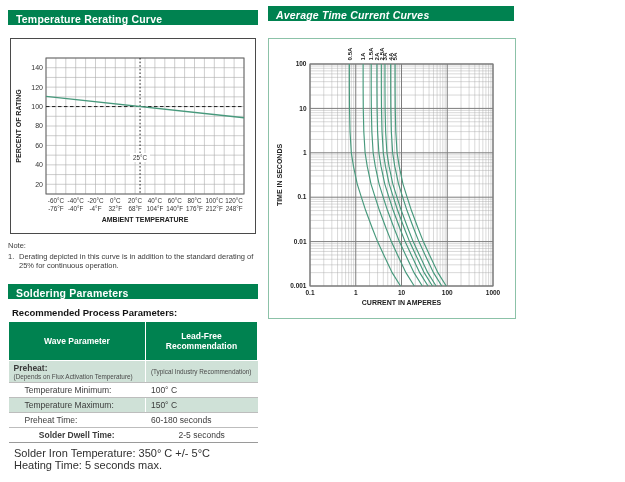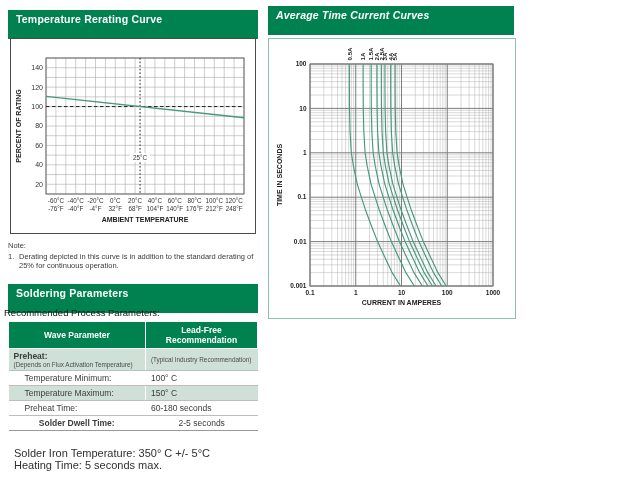--- a/index.html
+++ b/index.html
@@ -1,36 +1,36 @@
 <!DOCTYPE html>
 <html><head>
 <meta charset="utf-8">
 <style>
   html,body{margin:0;padding:0;background:#fff;}
   .page{position:relative;width:625px;height:482px;background:#ffffff;
         font-family:"Liberation Sans",sans-serif;overflow:hidden;color:#3b3b3b;}
-  .bar{position:absolute;height:29px;background:#008250;color:#ffffff;
+  .bar{position:absolute;height:15px;background:#008250;color:#ffffff;
        font-weight:bold;font-size:10.5px;line-height:19px;padding-left:8px;
        box-sizing:border-box;letter-spacing:.2px;}
   .bar-left1{left:8px;top:10px;width:250px;}
   .bar-left2{left:8px;top:284px;width:250px;}
   .bar-right{left:268px;top:6px;width:246px;font-style:italic;}
   .chart-box{position:absolute;background:#ffffff;box-sizing:border-box;}
   .box-left{left:10px;top:38px;width:246px;height:196px;border:1px solid #4a4a4a;}
   .box-right{left:268px;top:38px;width:248px;height:281px;border:1px solid #8cc2a8;}
   .note{position:absolute;left:8px;top:241px;width:252px;font-size:7.5px;line-height:9.5px;color:#3b3b3b;}
   .note-line{display:flex;gap:3px;margin-top:1px;}
   .note-num{flex:0 0 8px;}
-  .subhead{position:absolute;left:4px;font-size:9.5px;font-weight:normal;color:#141414;}
+  .subhead{position:absolute;left:12px;font-size:9.5px;font-weight:bold;color:#141414;}
   .subhead-process{top:307px;}
   .subhead-hand{top:435px;}
   table.proc{position:absolute;left:8px;top:321px;width:250px;border-collapse:collapse;
              font-size:8.5px;color:#3b3b3b;}
   table.proc th{background:#008250;color:#fff;font-weight:bold;font-size:8.5px;
-                text-align:center;padding:3px 2px;border:1px solid #ffffff;}
+                text-align:center;padding:9px 2px;border:1px solid #ffffff;}
   table.proc td{padding:2px 5px;border-bottom:1px solid #bdbdbd;vertical-align:middle;}
   table.proc td.divider{border-right:1.5px solid #ffffff;}
   table.proc tr.shaded td{background:#cfe1d7;}
   table.proc tr.last td{border-bottom:1.5px solid #9a9a9a;text-align:center;}
   table.proc .indent{padding-left:16px;}
   table.proc .b{font-weight:bold;}
   table.proc .small{font-size:6.4px;color:#4a4a4a;}
   .hand-lines{position:absolute;left:14px;top:447px;font-size:11px;line-height:12px;color:#2f2f2f;}
   .col1{width:55%;} .col2{width:45%;}
   svg{display:block;}

